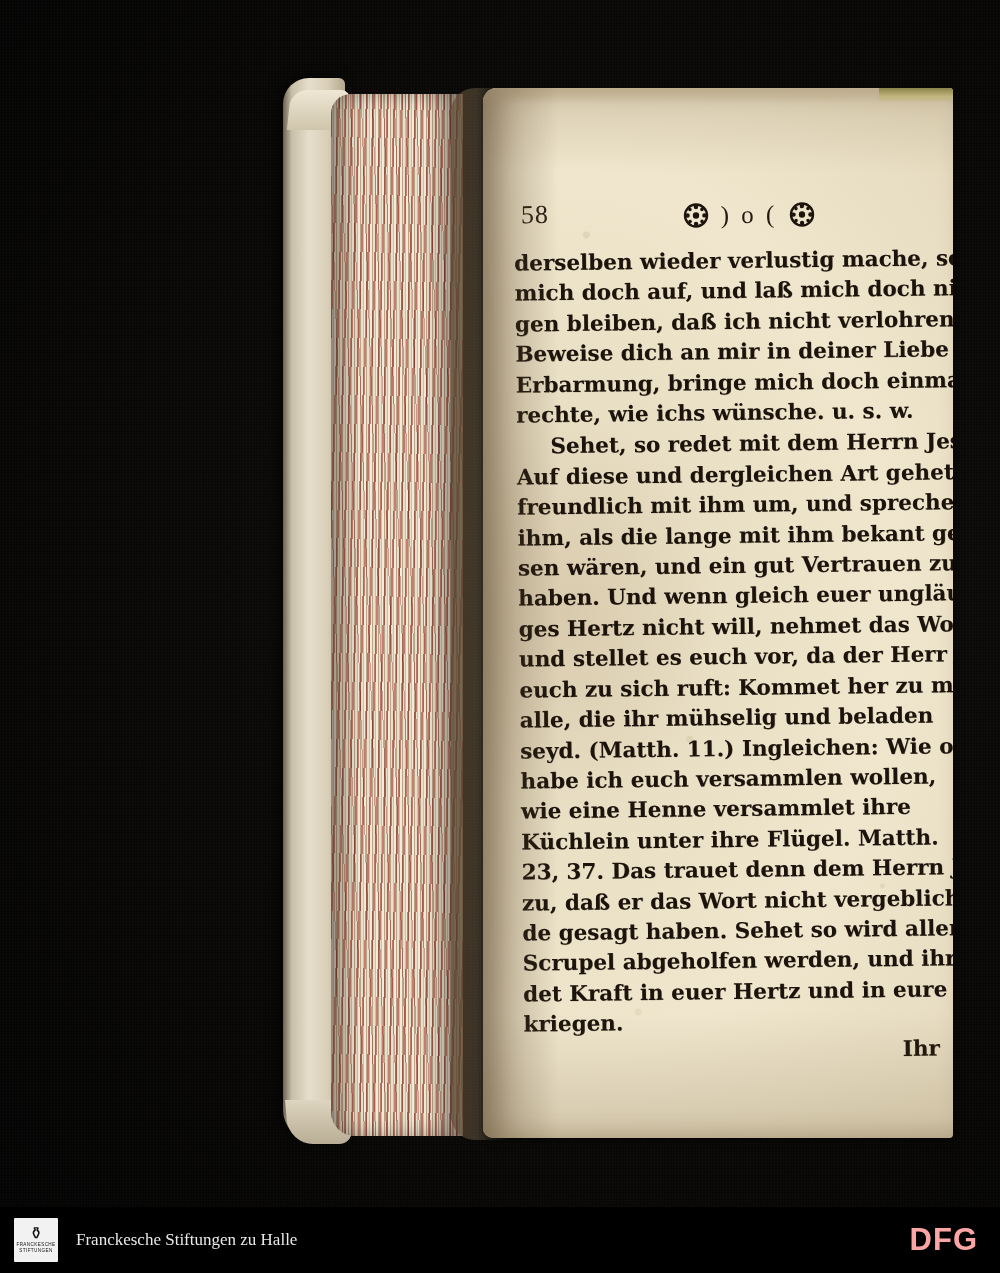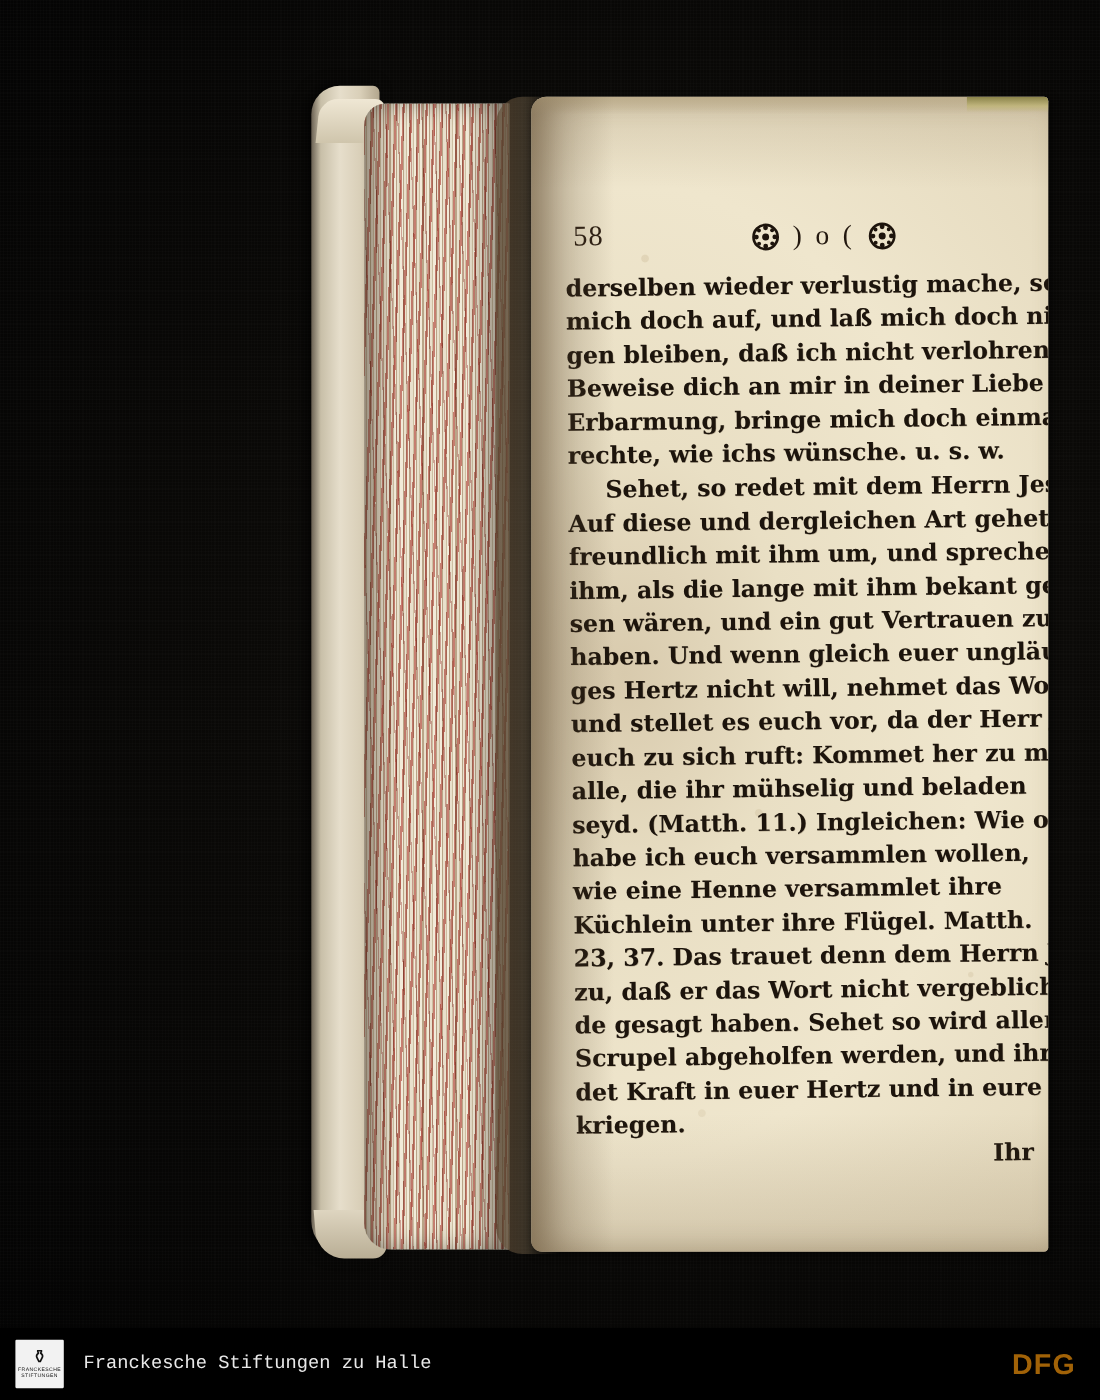--- a/index.html
+++ b/index.html
@@ -271,30 +271,30 @@
   .footer-logo .mark-text {
     font-size: 4.6px;
     letter-spacing: .4px;
     text-align: center;
     font-family: "Liberation Sans", sans-serif;
     line-height: 6px;
   }
   .footer-credit {
     margin-left: 18px;
     color: #e9e9e9;
-    font-family: Liberation Mono, monospace;
+    font-family: Liberation Serif, serif;
     font-size: 17px;
   }
   .footer-right {
     margin-left: auto;
     margin-right: 22px;
-    color: #a16207;
+    color: #fca5a5;
     font-family: "Liberation Sans", sans-serif;
     font-weight: 700;
-    font-size: 26px;
+    font-size: 31px;
     letter-spacing: 1px;
   }
 </style>
 </head>
 <body>
 
 <div id="scan-viewer">
 
   <div class="backdrop"></div>
 

